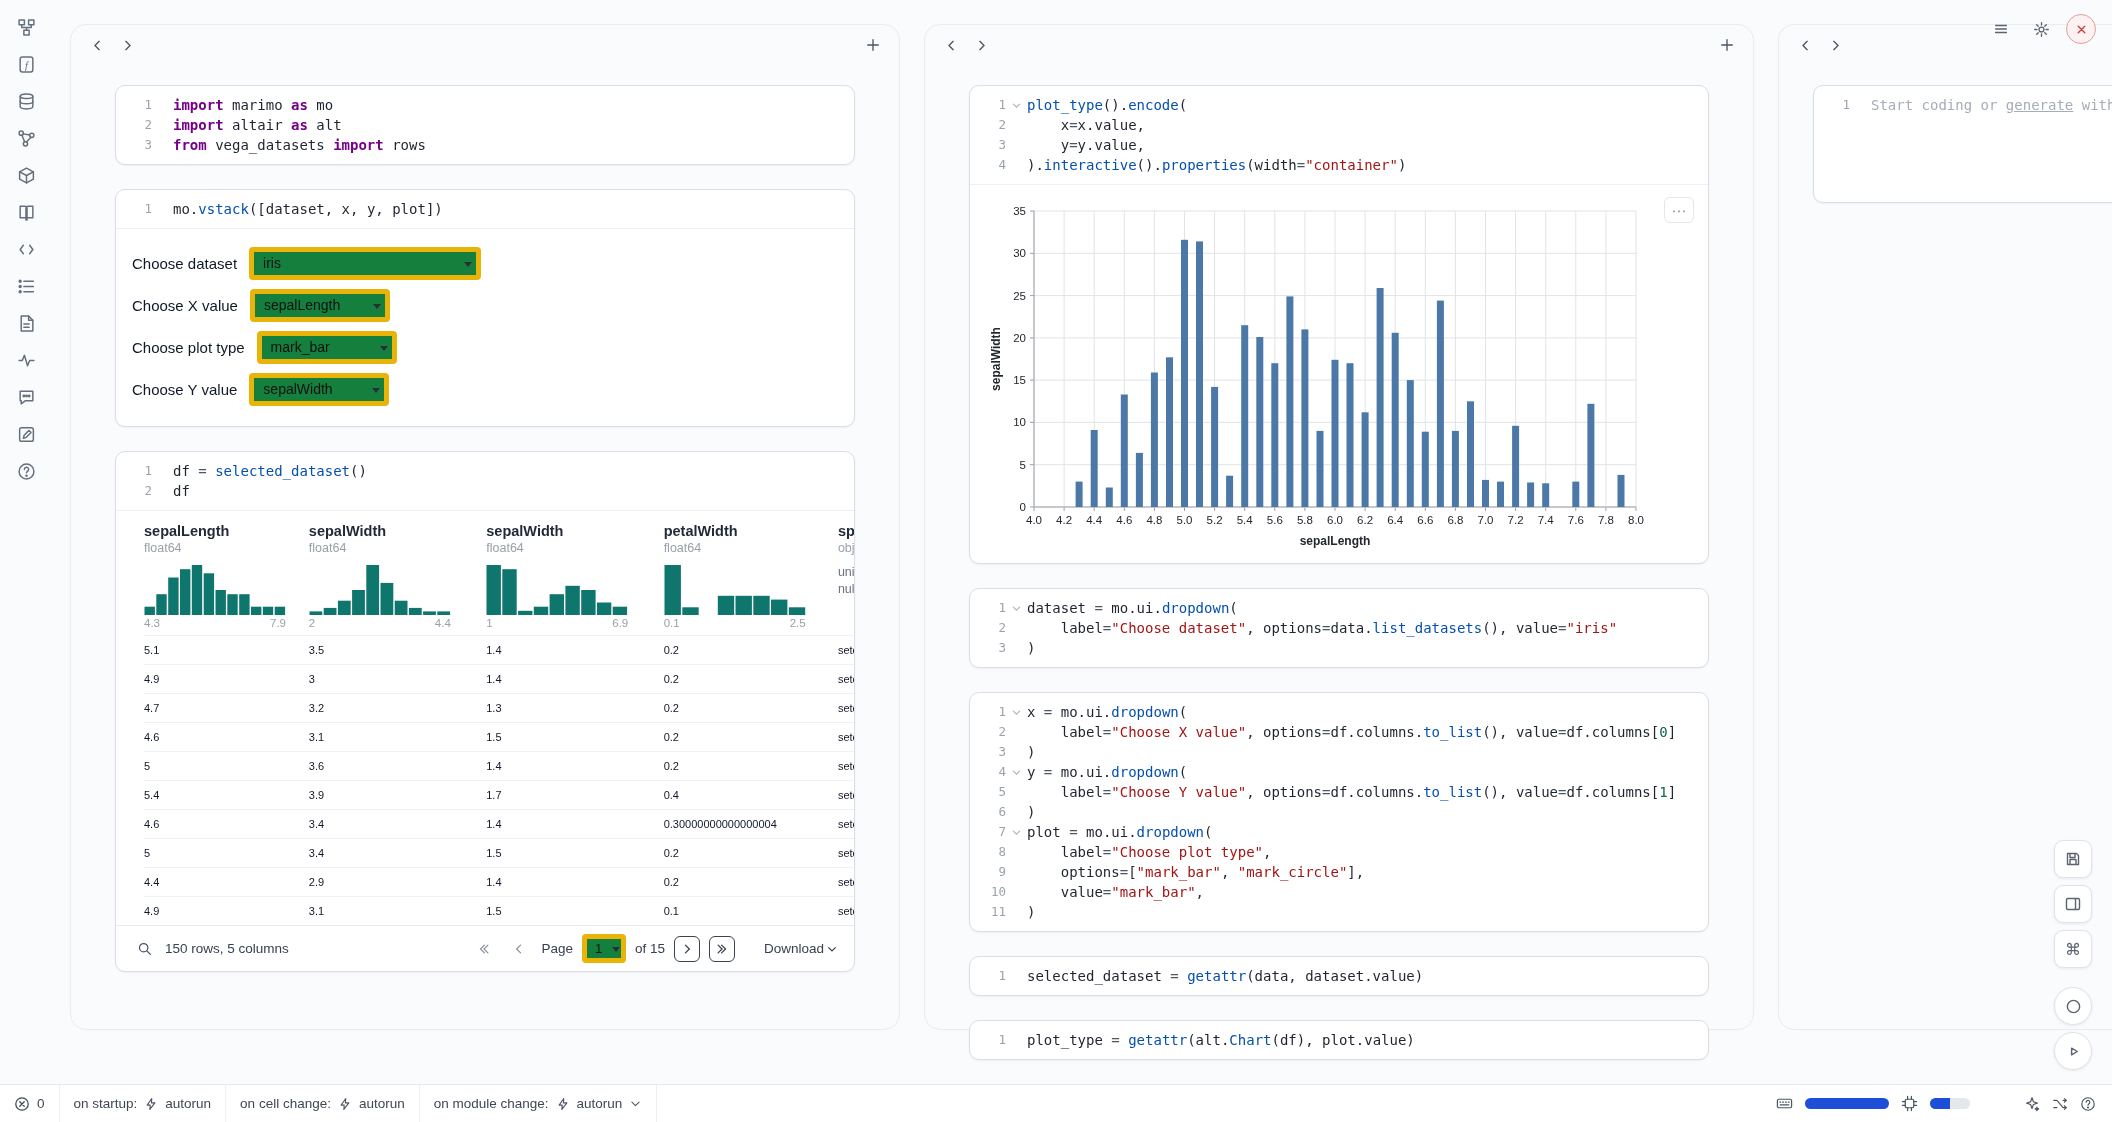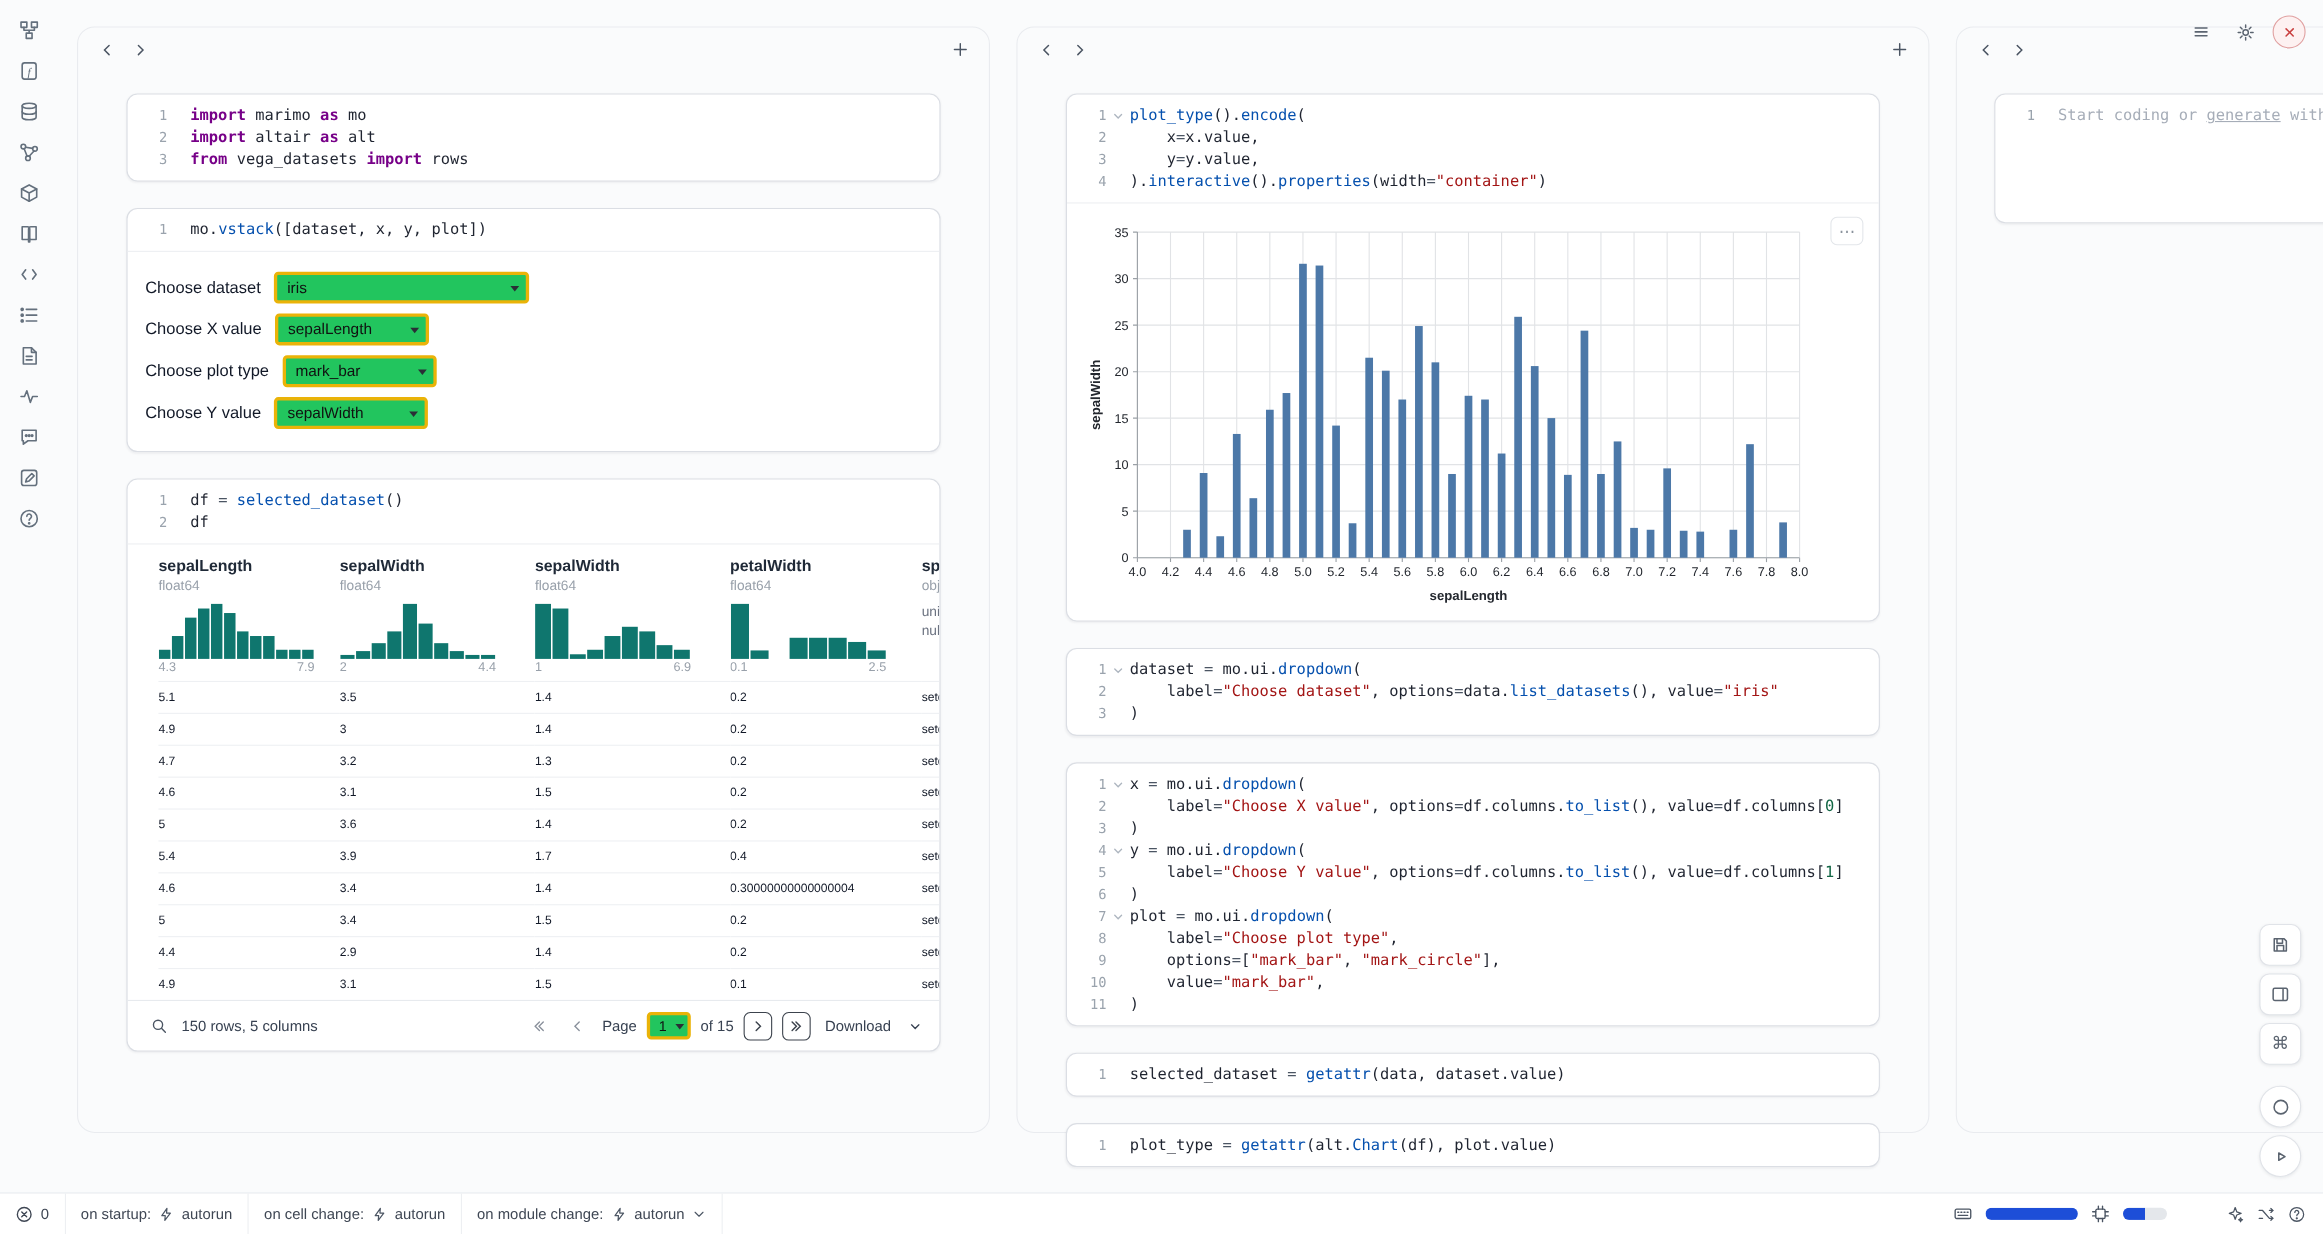--- a/index.html
+++ b/index.html
@@ -30,41 +30,41 @@
 .tk-s{color:#a31515}
 .tk-n{color:#116644}
 .tk-o{color:#4b5563}
 .tk-p{color:#1f2430}
 
 
 .cell-out{border-top:1px solid #edeff2}
 .controls{padding:18px 20px 20px 16px;display:flex;flex-direction:column;gap:9px}
 .ctl{display:flex;align-items:center;gap:12px;font-size:15px;color:#111827}
 .selwrap{position:relative;display:inline-flex}
-.selwrap select{appearance:none;-webkit-appearance:none;font:14px "Liberation Sans",sans-serif;color:#111;background:#22c55e;border:3px solid #eab308;border-radius:4px;padding:3px 26px 4px 9px;min-width:140px;cursor:pointer}
+.selwrap select{appearance:none;-webkit-appearance:none;font:14px "Liberation Sans",sans-serif;color:#111;background:#15803d;border:5px solid #eab308;border-radius:4px;padding:3px 26px 4px 9px;min-width:140px;cursor:pointer}
 .ctl-dataset select{min-width:232px}
 .selwrap::after{content:"";position:absolute;right:9px;top:50%;margin-top:-2px;border:4px solid transparent;border-top:5px solid #2a2f36;pointer-events:none}
 
 
 .tblclip{overflow:hidden;padding-left:28px}
 table.df{border-collapse:collapse;table-layout:fixed;width:840px}
 table.df th{vertical-align:top;text-align:left;font-weight:400;padding:12px 14px 6px 0;overflow:hidden;white-space:nowrap}
 .cname{font-size:14.5px;font-weight:600;color:#1f2937;cursor:pointer}
 .cdtype{font-size:12.5px;color:#98a0aa;margin-top:2px}
 .chist{margin-top:8px;height:52px}
 .crange{display:flex;justify-content:space-between;color:#98a0aa;font-size:11.5px;width:142px;margin-top:2px}
 .cstats{margin-top:9px;font-size:12.5px;color:#6b7280;line-height:17px}
 table.df td{font-size:11px;color:#111827;padding:8px 14px 8px 0;border-top:1px solid #eef0f3;overflow:hidden;white-space:nowrap}
 .tfoot{border-top:1px solid #e7eaee;height:46px;display:flex;align-items:center;padding:0 16px;gap:9px;color:#374151;font-size:13.5px}
 .pg{width:26px;height:26px;border-radius:6px;display:flex;align-items:center;justify-content:center;background:#fff;cursor:pointer}
 .pg.ghosted{border:none;color:#8a919c}
 .pg.boxed{border:1px solid #3c434d;color:#3c434d}
 .pagesel select{min-width:40px;padding:2px 18px 2px 8px;font-size:13px}
 .pagesel::after{right:6px}
-.dl{margin-left:4px;border:none;background:transparent;color:#374151;font-size:13.5px;display:flex;align-items:center;gap:16px;cursor:pointer}
+.dl{margin-left:20px;border:none;background:transparent;color:#374151;font-size:13.5px;display:flex;align-items:center;gap:2px;cursor:pointer}
 
 
 .chart-out{position:relative;padding:14px 10px 8px 18px}
 .vega-menu{position:absolute;top:12px;right:14px;width:30px;height:26px;border:1px solid #e3e6ea;background:#fff;border-radius:6px;color:#8a929c;font-size:15px;line-height:1;cursor:pointer}
 
 
 .newcell{min-height:118px}
 .placeholder{color:#a6adb8}
 .u{text-decoration:underline}
 

